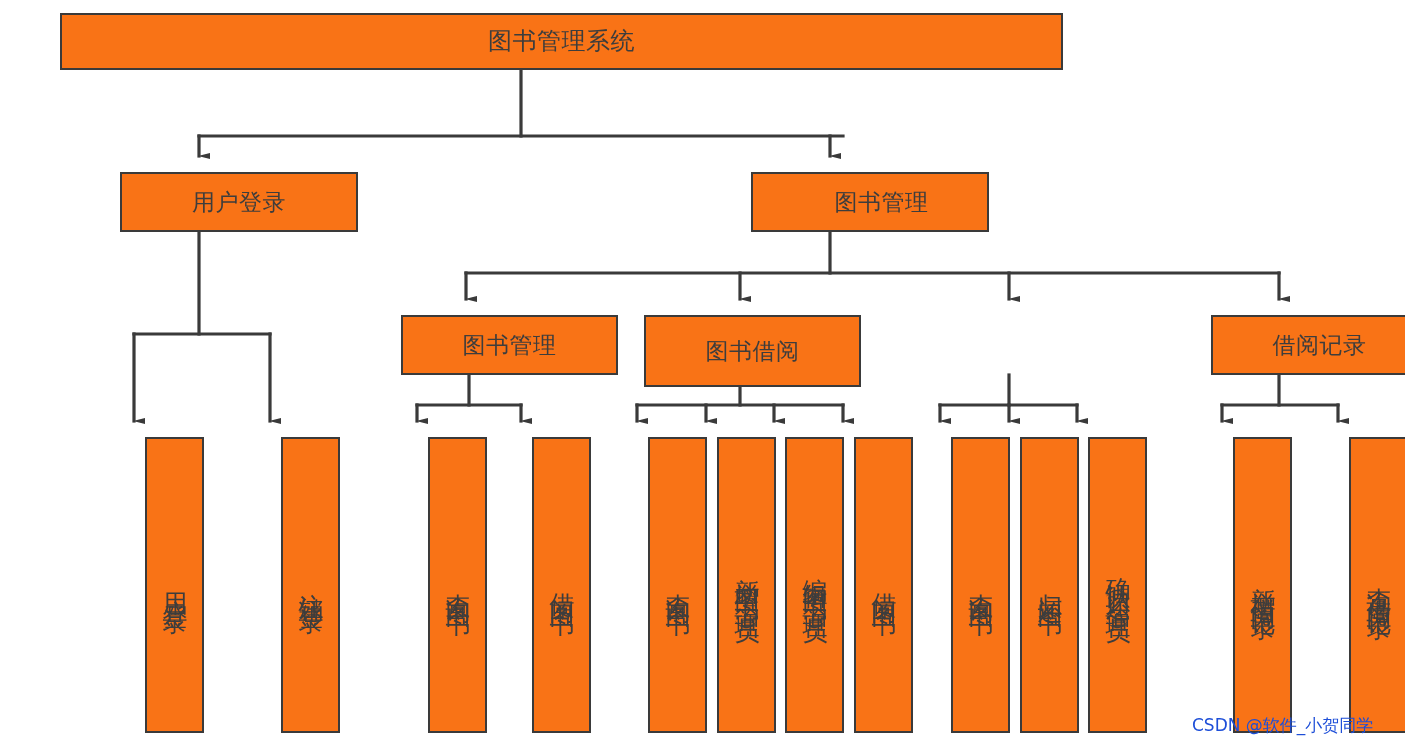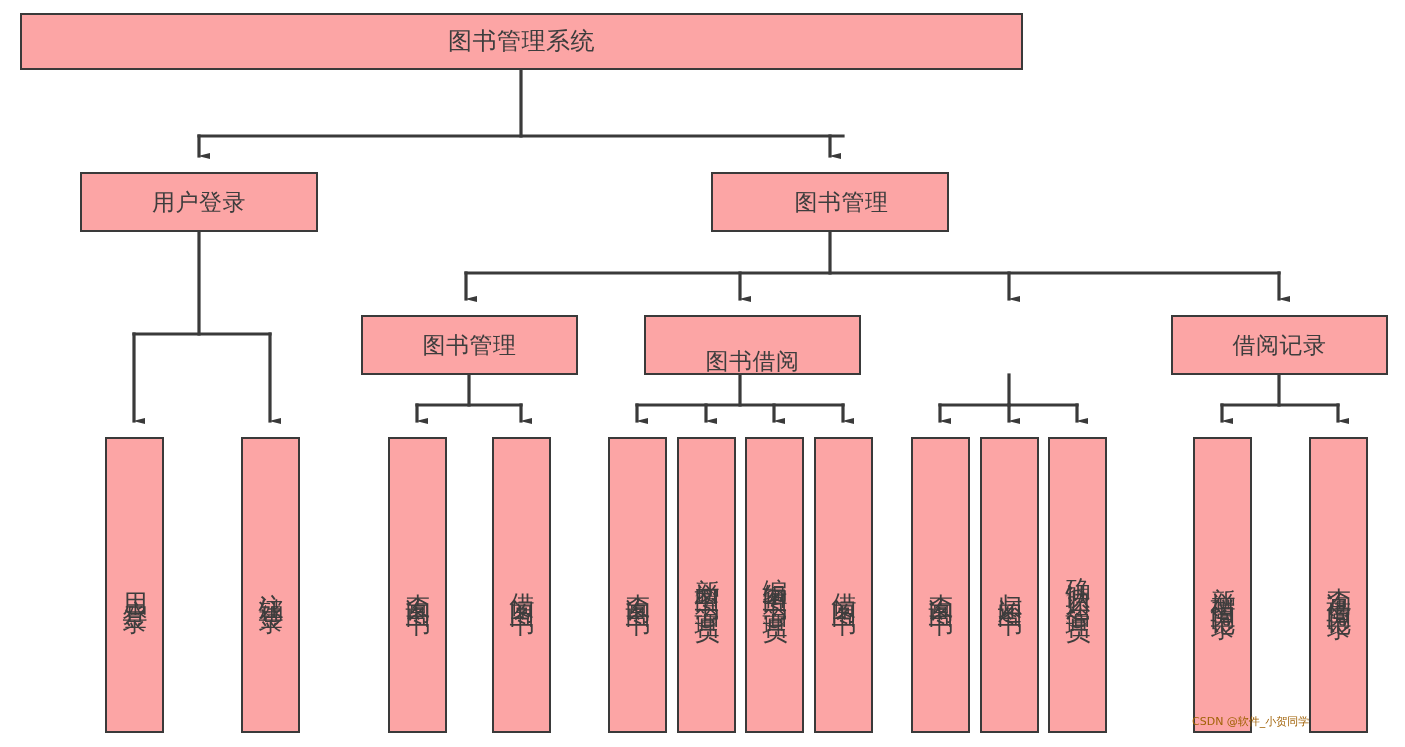--- a/index.html
+++ b/index.html
@@ -23,26 +23,27 @@
     left: 0;
     top: 0;
     width: 1405px;
     height: 747px;
     pointer-events: none;
   }
   .node {
     position: absolute;
     box-sizing: border-box;
     border: 2.5px solid #3a3a3a;
-    background: #fca5a5;
+    background: #f97316;
     display: flex;
     align-items: center;
     justify-content: center;
     color: #3d3d3d;
     z-index: 2;
+    margin-left: 40px;
   }
   .node .label {
     display: block;
     text-align: center;
     line-height: 1.05;
   }
   
   .node.horiz .label {
     font-size: 23px;
     letter-spacing: 0.5px;
@@ -63,22 +64,22 @@
     font-size: 25px;
     line-height: 1.12;
     letter-spacing: 6px;
     max-height: 280px;
     white-space: nowrap;
   }
   #watermark {
     position: absolute;
     left: 1192px;
     top: 714px;
-    font-size: 11px;
-    color: #a16207;
+    font-size: 17px;
+    color: #1d4ed8;
     white-space: nowrap;
     z-index: 5;
     font-family: "DejaVu Sans", "Liberation Sans", sans-serif;
   }
 </style>
 </head>
 <body>
 
 <div id="canvas">
 
@@ -139,21 +140,21 @@
   <div class="node horiz" style="left:80px; top:172px; width:238px; height:60px;">
     <span class="label">用户登录</span>
   </div>
   <div class="node horiz" style="left:711px; top:172px; width:238px; height:60px;padding-left:23px;">
     <span class="label">图书管理</span>
   </div>
 
   <div class="node horiz" style="left:361px; top:315px; width:217px; height:60px;">
     <span class="label">图书管理</span>
   </div>
-  <div class="node horiz" style="left:644px; top:315px; width:217px; height:60px;align-items:flex-end;">
+  <div class="node horiz" style="left:604px; top:315px; width:217px; height:72px;">
     <span class="label">图书借阅</span>
   </div>
   <div class="node horiz" style="left:1171px; top:315px; width:217px; height:60px;">
     <span class="label">借阅记录</span>
   </div>
 
   <div class="node vert" style="left:105px; top:437px; width:59px; height:296px;">
     <span class="label">用户登录</span>
   </div>
   <div class="node vert" style="left:241px; top:437px; width:59px; height:296px;">

